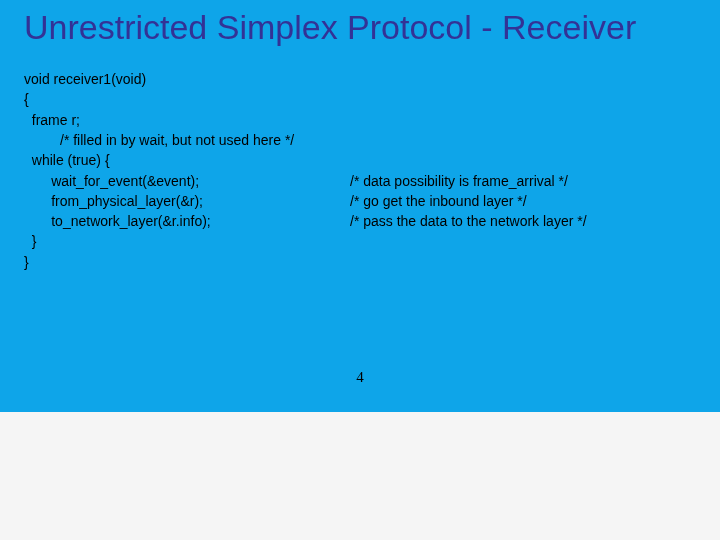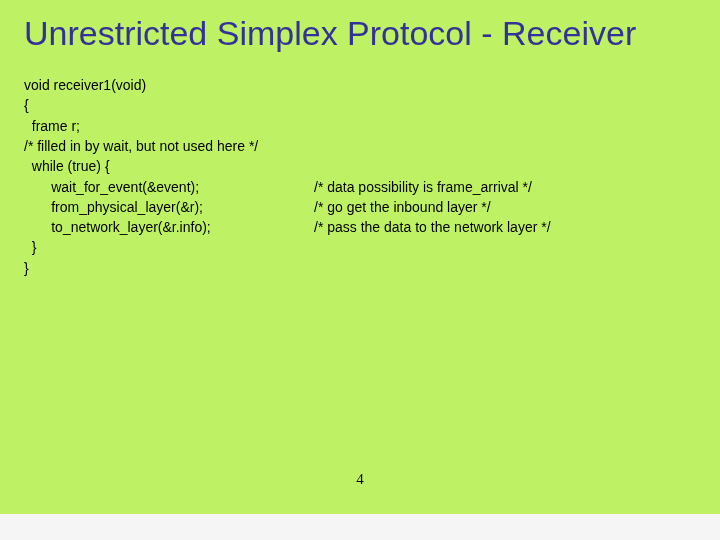--- a/index.html
+++ b/index.html
@@ -1,22 +1,22 @@
 <!DOCTYPE html>
 <html><head>
 <meta charset="utf-8">
 <style>
   * { margin: 0; padding: 0; box-sizing: border-box; }
   html, body { width: 720px; height: 540px; background: #f5f5f5; font-family: Verdana, Geneva, sans-serif; }
   .slide {
     width: 720px;
-    height: 514px;
-    background: #bef264;
+    height: 412px;
+    background: #0ea5e9;
     position: relative;
-    padding: 14px 24px 0 24px;
+    padding: 8px 24px 0 24px;
   }
   .title {
     font-size: 34px;
     line-height: 1.15;
     color: #333296;
     font-weight: 400;
     margin-bottom: 22px;
   }
   .code-block {
     font-size: 14px;
@@ -26,20 +26,21 @@
   }
   .code-row {
     display: flex;
     white-space: pre;
   }
   .code-col {
     flex: 0 0 290px;
   }
   .cmt-col {
     flex: 1;
+    margin-left: 36px;
   }
   .page-num {
     position: absolute;
     bottom: 26px;
     left: 0;
     width: 100%;
     text-align: center;
     font-size: 15px;
     font-family: Georgia, 'Times New Roman', serif;
     color: #000;

